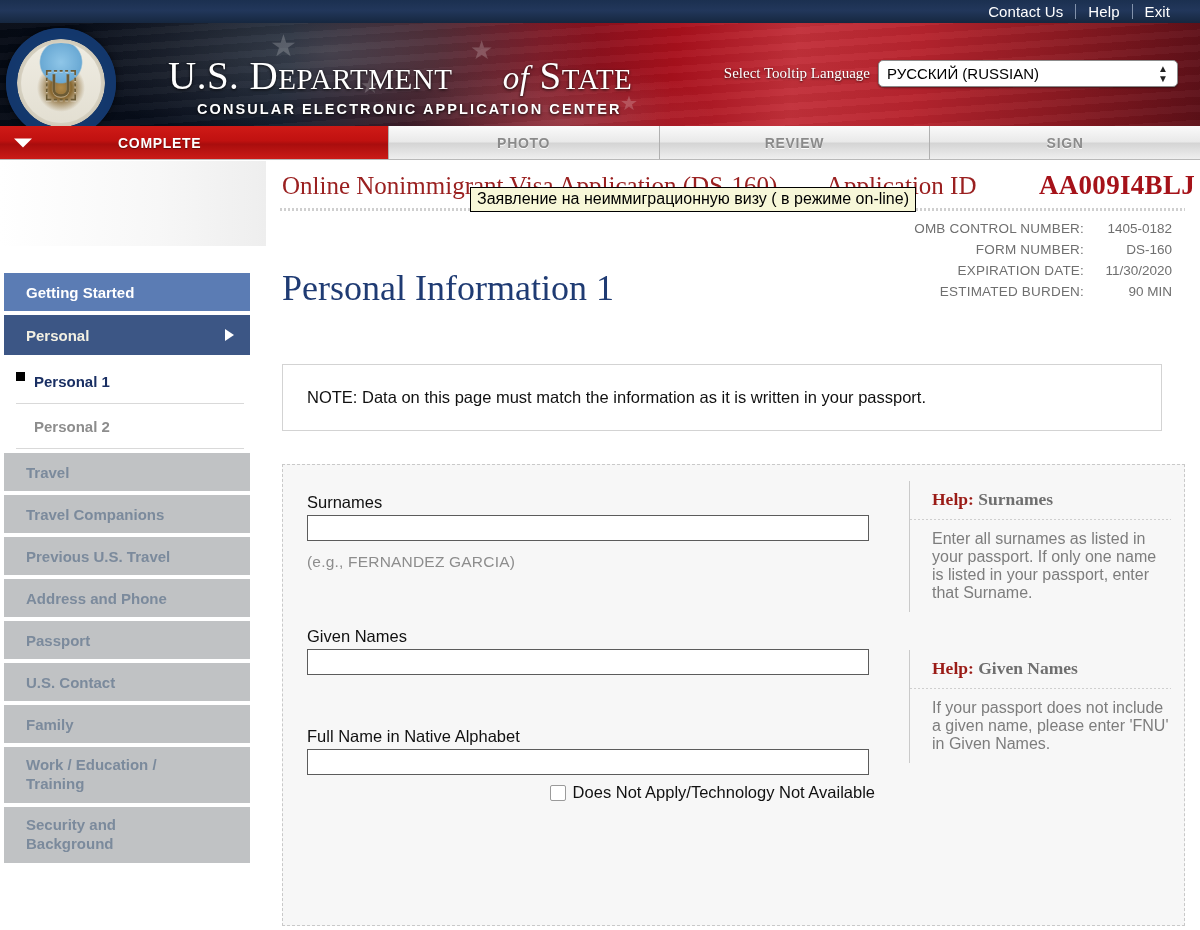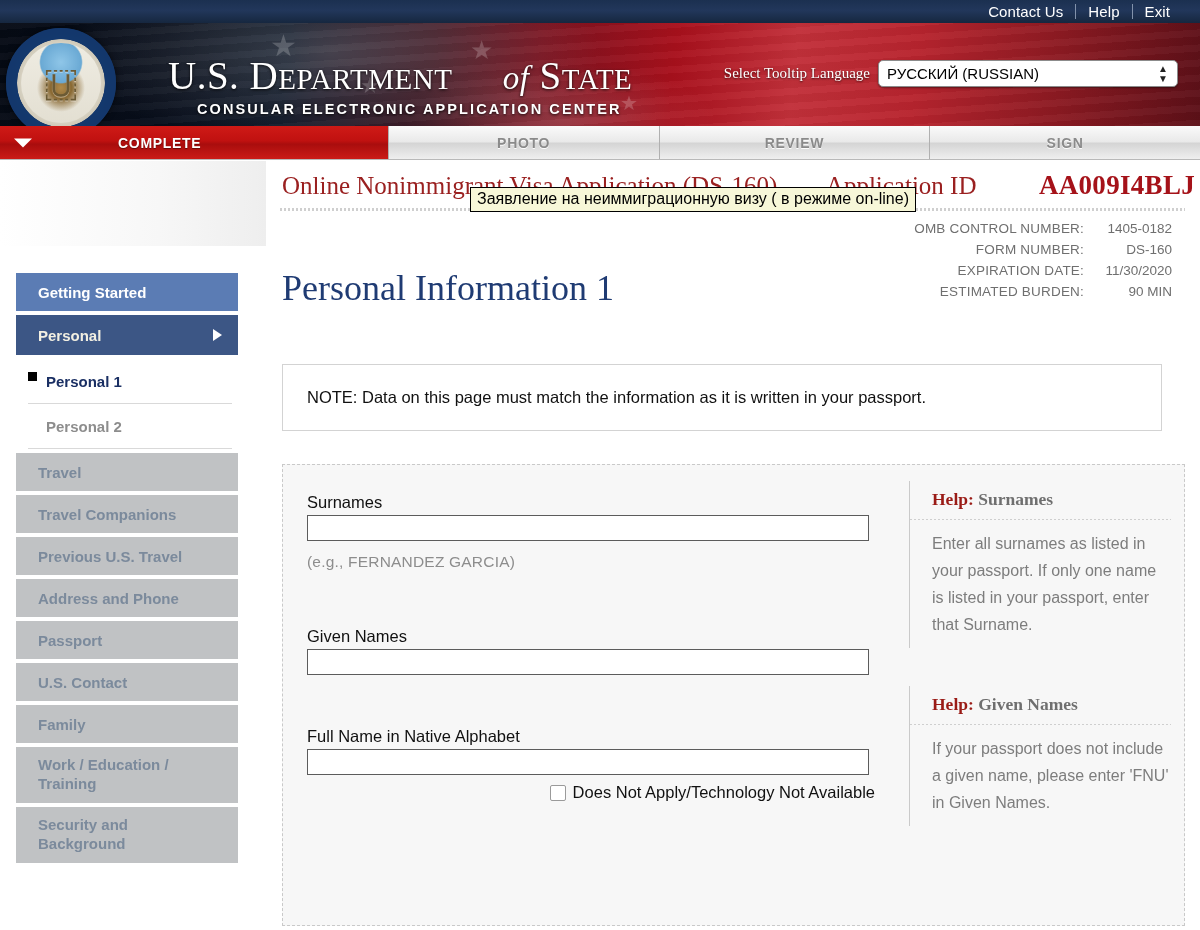--- a/index.html
+++ b/index.html
@@ -135,21 +135,21 @@
 
   
   .leftcol {
     position: absolute; left: 0; top: 161px; width: 250px; height: 769px;
     background: #ffffff;
   }
   .left-blank {
     position: absolute; left: 0; top: 0; width: 266px; height: 85px;
     background: linear-gradient(to right, #ffffff 0%, #f7f7f7 60%, #eeeeee 100%);
   }
-  .navlist { position: absolute; left: 16px; top: 112px; width: 222px; }
+  .navlist { position: absolute; left: 4px; top: 112px; width: 246px; }
   .navitem {
     height: 38px; display: flex; align-items: center;
     padding-left: 22px; font-size: 15px; font-weight: bold;
     margin-bottom: 4px; position: relative;
   }
   .navitem.section-active { background: #5b7cb4; color: #ffffff; }
   .navitem.section-open {
     background: #3c5685; color: #f2efe2; height: 40px;
   }
   .navitem.section-open .arrow {
@@ -253,21 +253,21 @@
   }
   .help-title {
     font-family: "Liberation Serif", serif; font-size: 17.5px; font-weight: bold;
     color: #6f6f6f; margin-bottom: 9px;
   }
   .help-title .hw { color: #9a1b16; }
   .help-sep {
     height: 1px; margin: 0 0 10px -22px;
     background: repeating-linear-gradient(to right, #cfcfcf 0 2px, transparent 2px 4px);
   }
-  .help-body { font-size: 16px; color: #7d7d7d; line-height: 27px; }
+  .help-body { font-size: 16px; color: #7d7d7d; line-height: 18px; }
   .help-gap { height: 38px; }
 </style>
 </head>
 <body>
 
 <div class="topbar">
   <a href="#">Contact Us</a>
   <span class="divider"></span>
   <a href="#">Help</a>
   <span class="divider"></span>

